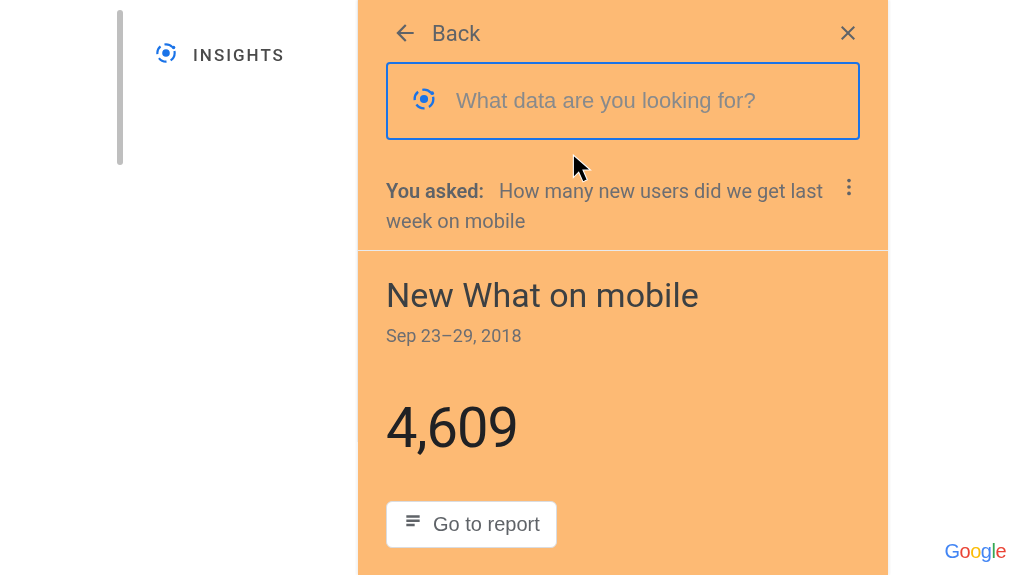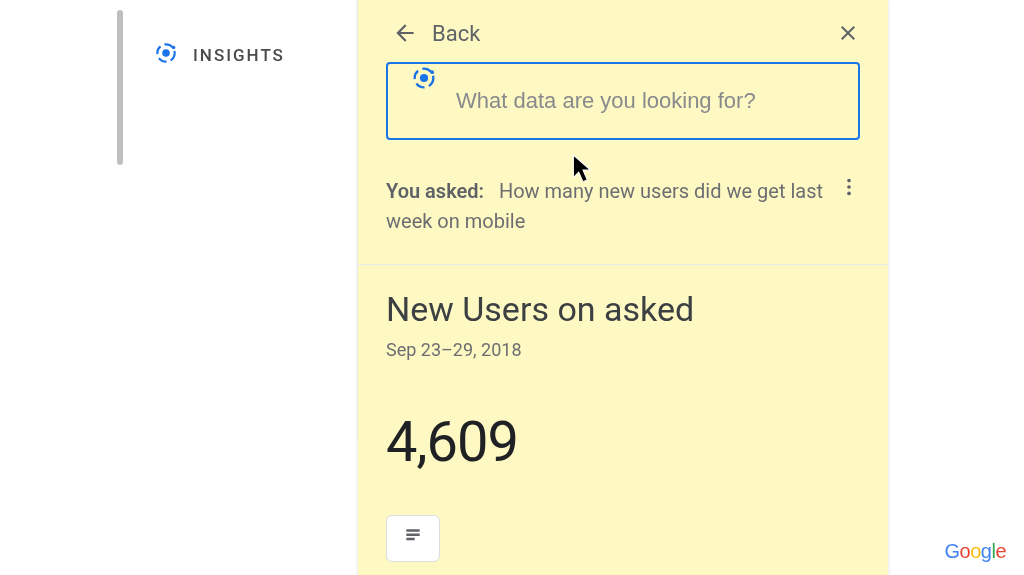--- a/index.html
+++ b/index.html
@@ -38,21 +38,21 @@
     color: #4a4a4a;
     font-weight: 500;
   }
 
   .main {
     position: absolute;
     left: 358px;
     top: 0;
     width: 530px;
     height: 575px;
-    background: #fef9c3;
+    background: #fdba74;
     box-shadow: -2px 0 2px rgba(0,0,0,0.05), 2px 0 2px rgba(0,0,0,0.05);
   }
   .topbar {
     display: flex;
     align-items: center;
     justify-content: space-between;
     padding: 20px 28px 16px 34px;
   }
   .back-group {
     display: flex;
@@ -68,38 +68,39 @@
   .arrow-svg, .close-svg { display: block; }
 
   .search-wrap {
     padding: 0 28px 20px 28px;
   }
   .search-box {
     border: 2px solid #1a73e8;
     border-radius: 4px;
     height: 78px;
     display: flex;
+    align-items: center;
     padding: 0 22px;
     gap: 18px;
   }
   .search-input {
     border: none;
     outline: none;
     font-size: 22px;
     color: #5f6368;
     width: 100%;
     background: transparent;
   }
   .search-input::placeholder { color: #888a8c; }
 
   .asked-row {
     display: flex;
     align-items: flex-start;
     justify-content: space-between;
-    padding: 16px 28px 28px 28px;
+    padding: 16px 28px 14px 28px;
     border-bottom: 1px solid #e8eaed;
     gap: 13px;
   }
   .asked-text {
     font-size: 20px;
     color: #6d6e72;
     line-height: 1.5;
     flex: 1;
   }
   .asked-strong { font-weight: 600; color: #5f6368; }
@@ -216,30 +217,31 @@
       <span>
         <svg width="22" height="22" viewBox="0 0 24 24" fill="#5f6368">
           <circle cx="12" cy="5" r="2"></circle>
             <circle cx="12" cy="12" r="2"></circle>
             <circle cx="12" cy="19" r="2"></circle>
         </svg>
       </span>
     </div>
 
     <div class="result">
-      <div class="result-title">New Users on asked</div>
+      <div class="result-title">New What on mobile</div>
       <div class="result-date">Sep 23–29, 2018</div>
       <div class="result-value">4,609</div>
 
       <button class="report-btn">
         <span>
           <svg width="20" height="20" viewBox="0 0 24 24" fill="#5f6368">
             <path d="M4 4h16v3H4zM4 9h16v3H4zM4 14h10v3H4z"></path>
           </svg>
         </span>
+        <span>Go to report</span>
       </button>
     </div>
 
     <div class="cursor">
       <svg width="22" height="30" viewBox="0 0 20 28">
         <path d="M1 1 L1 22 L6 17 L10 26 L14 24 L10 15 L17 15 Z" fill="#000" stroke="#fff" stroke-width="1"></path>
       </svg>
     </div>
 
   </div>

